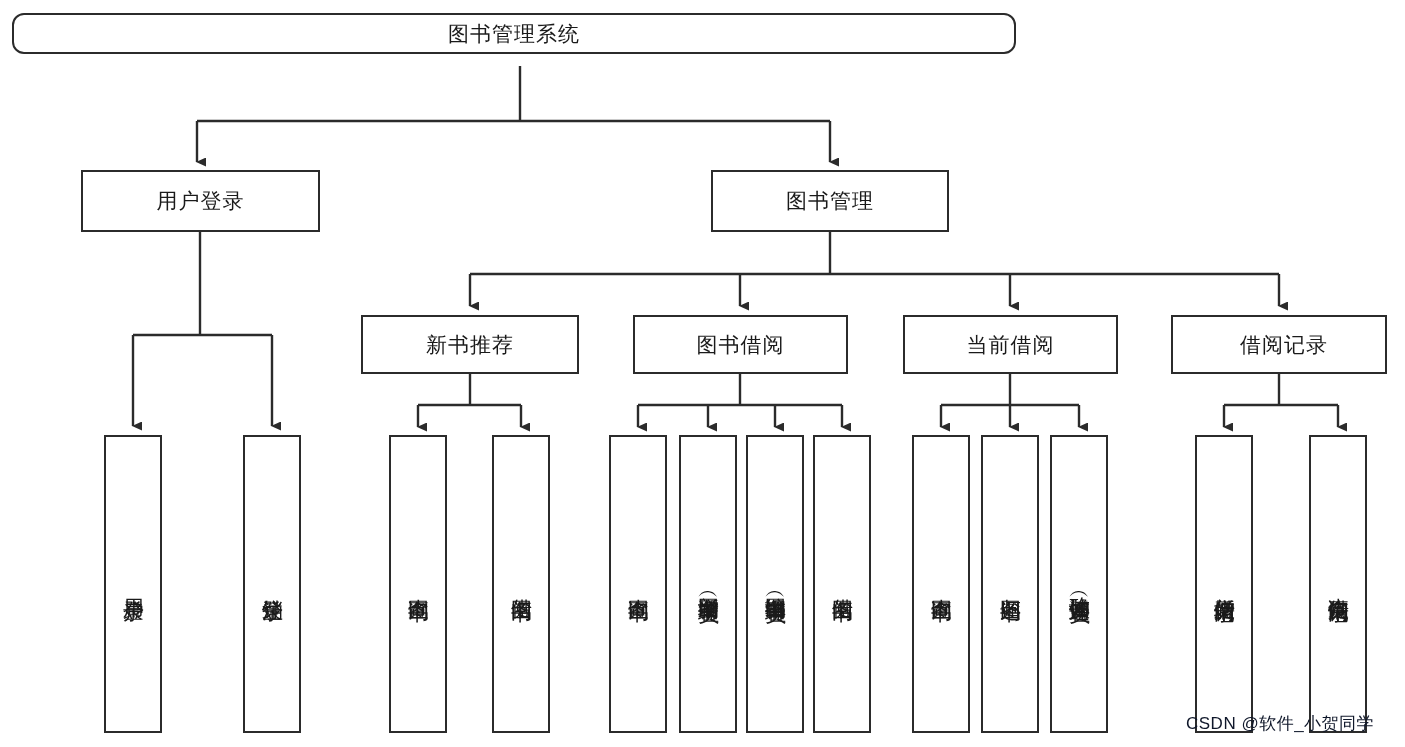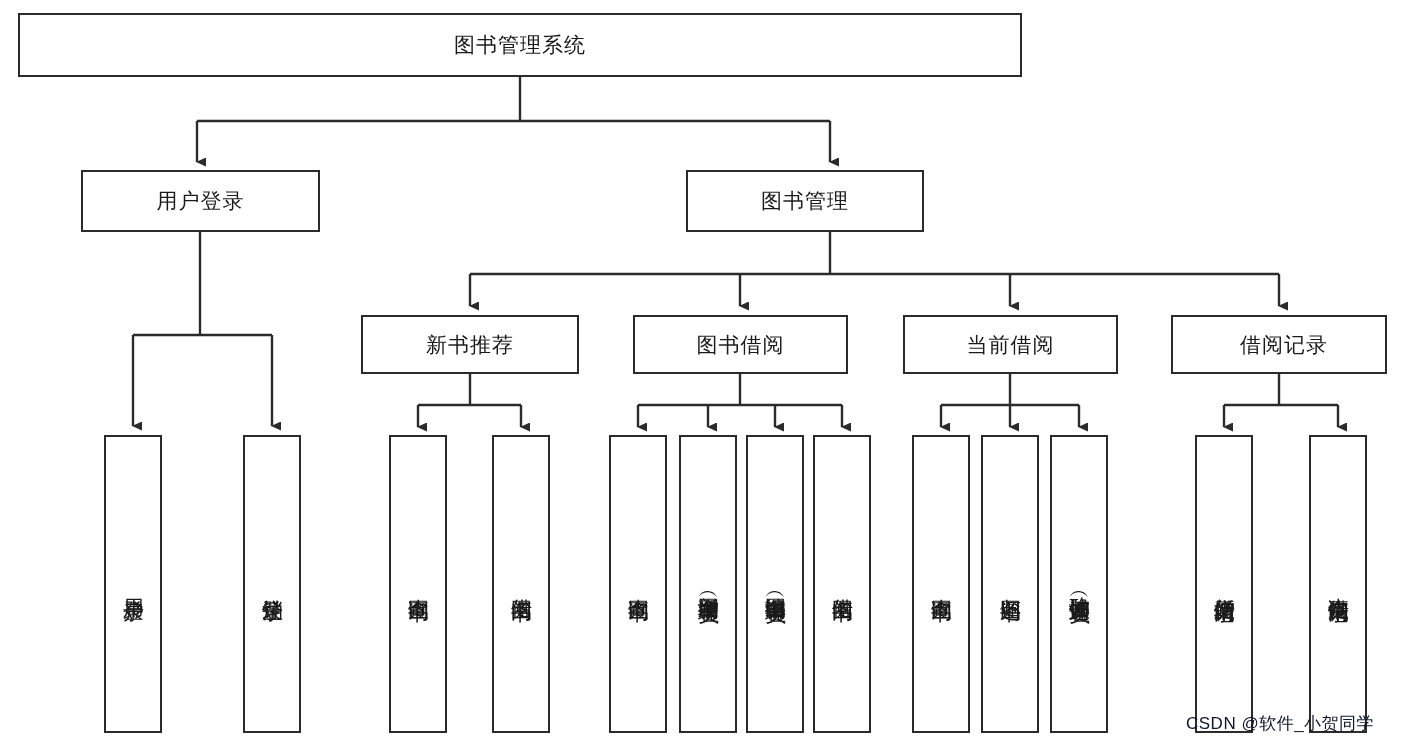--- a/index.html
+++ b/index.html
@@ -116,28 +116,28 @@
       <path d="M1010,405 L1010,427" marker-end="url(#arrow)"></path>
       <path d="M1079,405 L1079,427" marker-end="url(#arrow)"></path>
 
       <path d="M1279,374 L1279,405"></path>
       <path d="M1224,405 L1338,405"></path>
       <path d="M1224,405 L1224,427" marker-end="url(#arrow)"></path>
       <path d="M1338,405 L1338,427" marker-end="url(#arrow)"></path>
     </g>
   </svg>
 
-  <div class="node h" style="left:18px; top:13px; width:1004px; height:64px;">
+  <div class="node h" style="left:12px; top:13px; width:1004px; height:41px;border-radius:12px;">
     <span>图书管理系统</span>
   </div>
 
   <div class="node h" style="left:81px; top:170px; width:239px; height:62px;">
     <span>用户登录</span>
   </div>
-  <div class="node h" style="left:686px; top:170px; width:238px; height:62px;">
+  <div class="node h" style="left:711px; top:170px; width:238px; height:62px;">
     <span>图书管理</span>
   </div>
 
   <div class="node h" style="left:361px; top:315px; width:218px; height:59px;">
     <span>新书推荐</span>
   </div>
   <div class="node h" style="left:903px; top:315px; width:215px; height:59px;">
     <span>当前借阅</span>
   </div>
   <div class="node h" style="left:633px; top:315px; width:215px; height:59px;">

